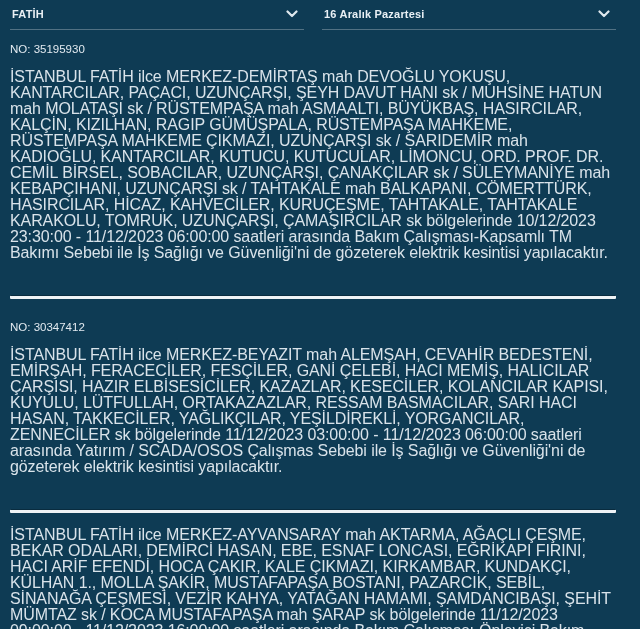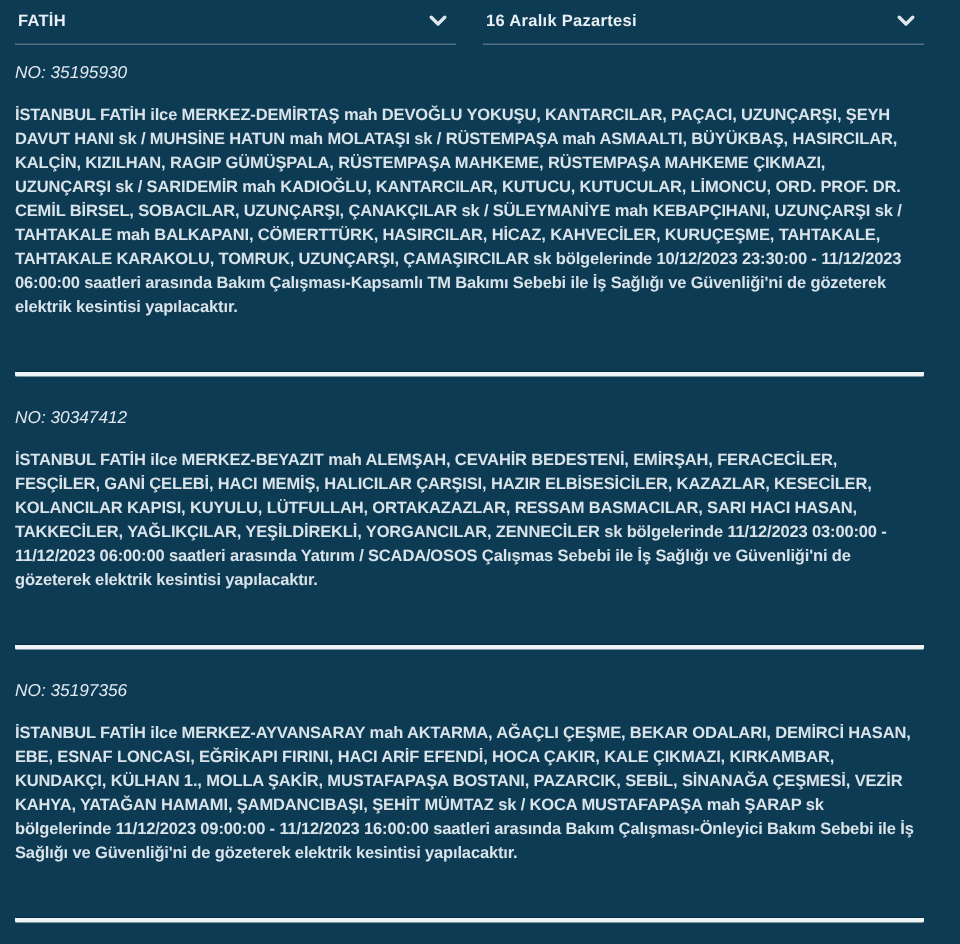--- a/index.html
+++ b/index.html
@@ -23,30 +23,28 @@
   .select-label {
     font-size: 11px; font-weight: bold; letter-spacing: 0.2px; color: #e9f0f5;
   }
   .chevron { line-height: 0; }
   .chevron svg { display: block; }
 
   .no {
     margin: 22px 0 0;
     font-size: 11.5px;
     color: #e2eaf0;
-    font-style: italic;
   }
   .entry:first-child .no { margin-top: 13px; }
   .desc {
     margin: 14px 0 0;
-    font-size: 11px;
+    font-size: 16px;
     line-height: 16px;
     letter-spacing: -0.1px;
     color: #d9e3ea;
-    font-weight: bold;
   }
   hr.divider {
     border: none;
     height: 3px;
     background: #eef3f6;
     border-top: 1px solid #092c3f;
     border-radius: 1px;
     margin: 34px 0 0;
   }
 </style>
@@ -81,19 +79,18 @@
       <hr class="divider">
     </section>
 
     <section class="entry">
       <div class="no">NO: 30347412</div>
       <p class="desc">İSTANBUL FATİH ilce MERKEZ-BEYAZIT mah ALEMŞAH, CEVAHİR BEDESTENİ, EMİRŞAH, FERACECİLER, FESÇİLER, GANİ ÇELEBİ, HACI MEMİŞ, HALICILAR ÇARŞISI, HAZIR ELBİSESİCİLER, KAZAZLAR, KESECİLER, KOLANCILAR KAPISI, KUYULU, LÜTFULLAH, ORTAKAZAZLAR, RESSAM BASMACILAR, SARI HACI HASAN, TAKKECİLER, YAĞLIKÇILAR, YEŞİLDİREKLİ, YORGANCILAR, ZENNECİLER sk bölgelerinde 11/12/2023 03:00:00 - 11/12/2023 06:00:00 saatleri arasında Yatırım / SCADA/OSOS Çalışmas Sebebi ile İş Sağlığı ve Güvenliği'ni de gözeterek elektrik kesintisi yapılacaktır.</p>
       <hr class="divider">
     </section>
 
     <section class="entry">
-      <div class="no">NO: 35197356</div>
       <p class="desc">İSTANBUL FATİH ilce MERKEZ-AYVANSARAY mah AKTARMA, AĞAÇLI ÇEŞME, BEKAR ODALARI, DEMİRCİ HASAN, EBE, ESNAF LONCASI, EĞRİKAPI FIRINI, HACI ARİF EFENDİ, HOCA ÇAKIR, KALE ÇIKMAZI, KIRKAMBAR, KUNDAKÇI, KÜLHAN 1., MOLLA ŞAKİR, MUSTAFAPAŞA BOSTANI, PAZARCIK, SEBİL, SİNANAĞA ÇEŞMESİ, VEZİR KAHYA, YATAĞAN HAMAMI, ŞAMDANCIBAŞI, ŞEHİT MÜMTAZ sk / KOCA MUSTAFAPAŞA mah ŞARAP sk bölgelerinde 11/12/2023 09:00:00 - 11/12/2023 16:00:00 saatleri arasında Bakım Çalışması-Önleyici Bakım Sebebi ile İş Sağlığı ve Güvenliği'ni de gözeterek elektrik kesintisi yapılacaktır.</p>
       <hr class="divider">
     </section>
   </main>
 
 </div>
 
 </body></html>

